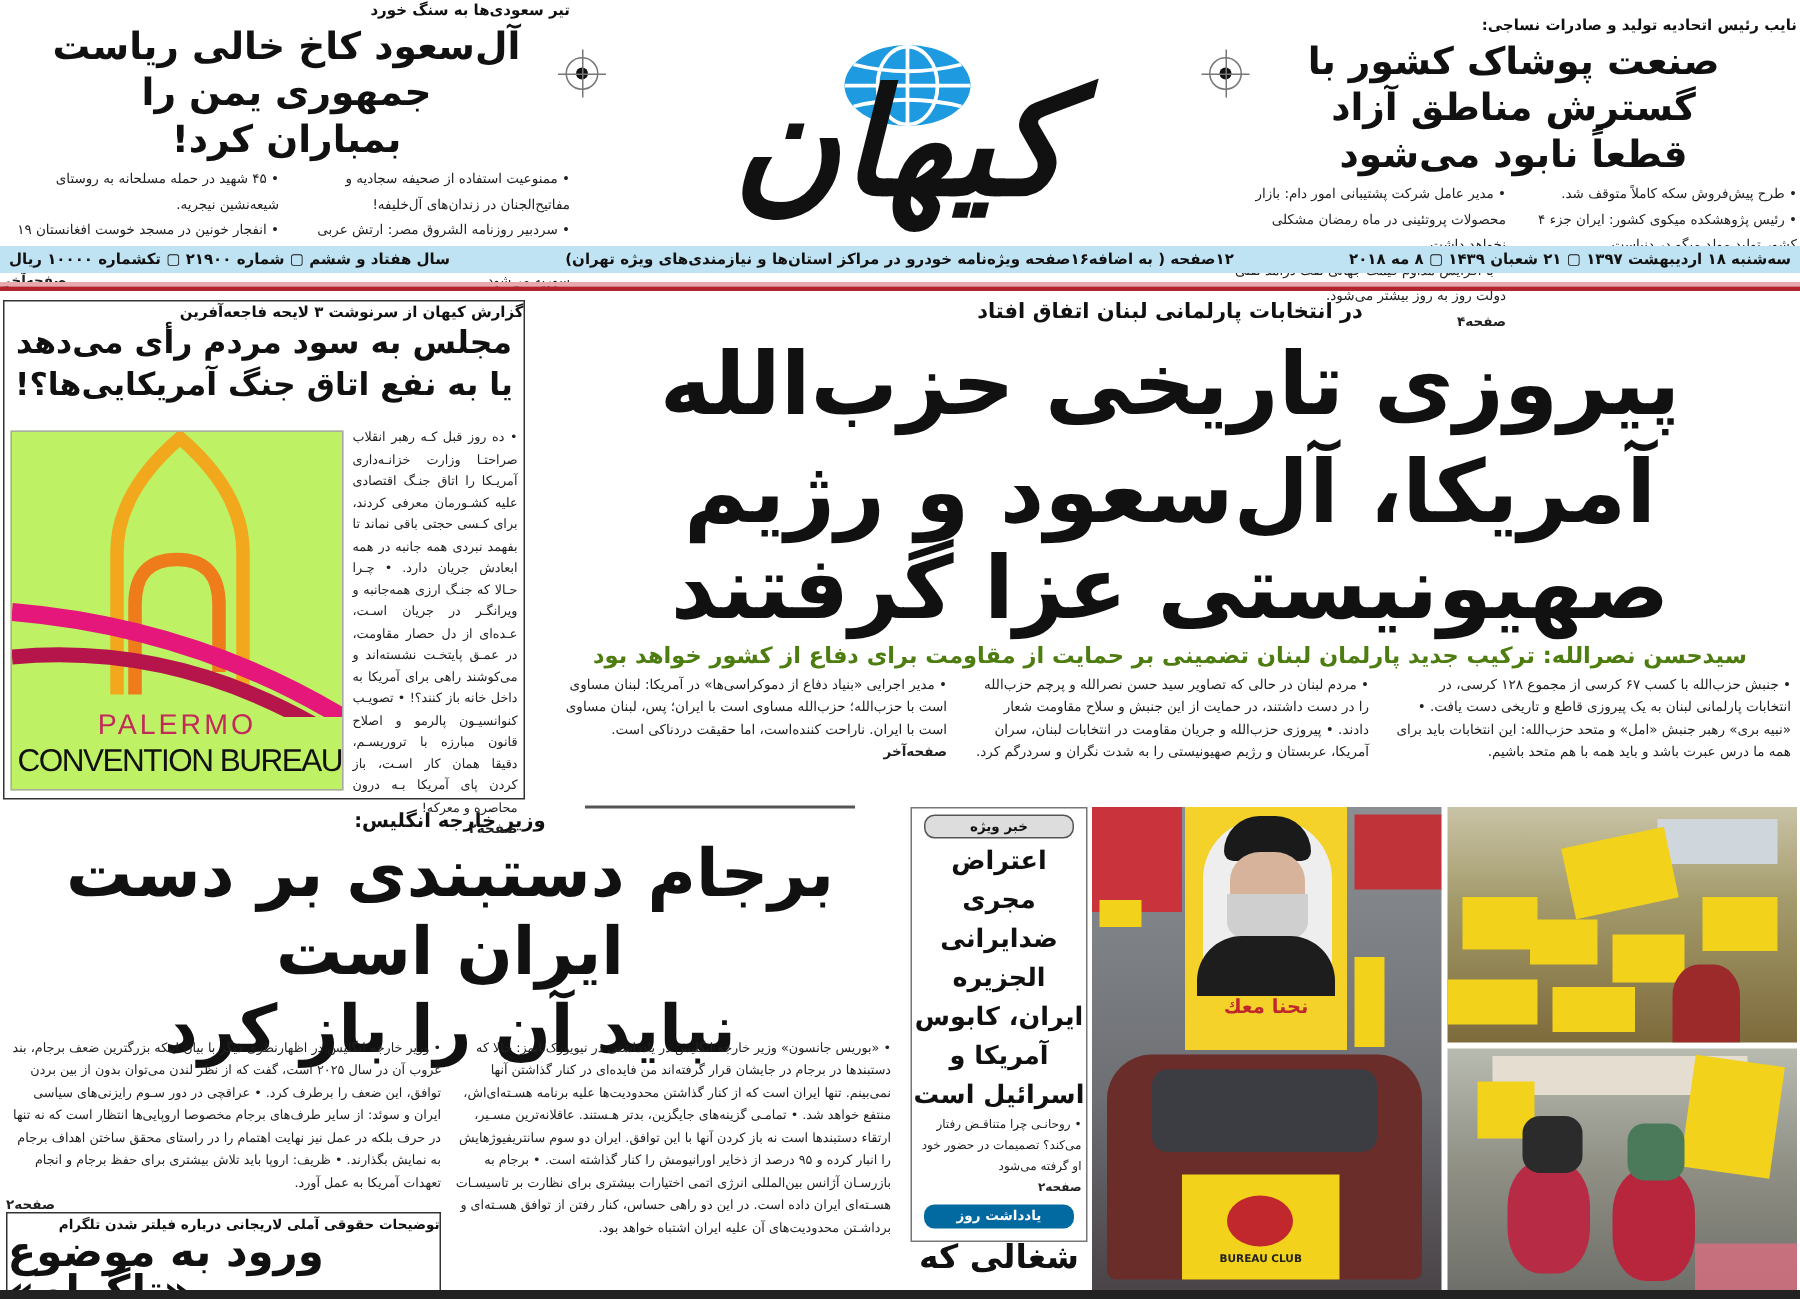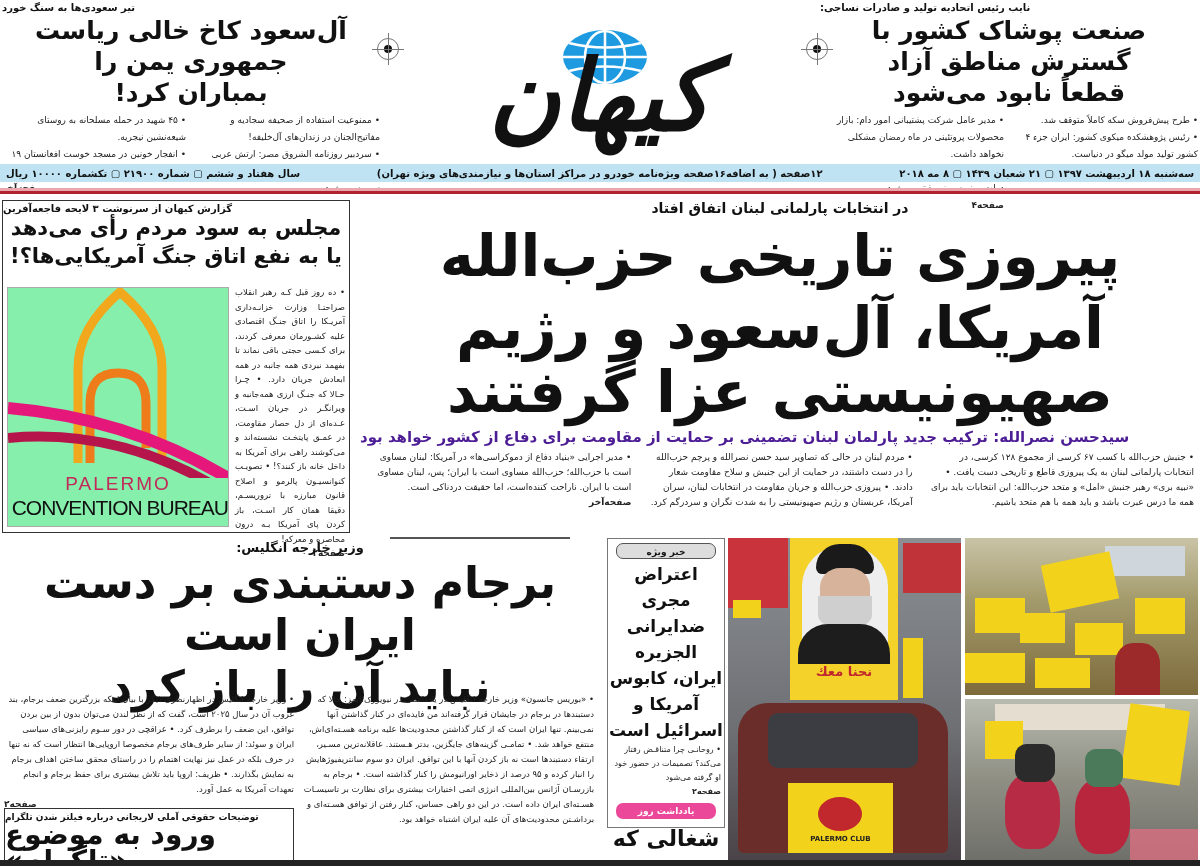--- a/index.html
+++ b/index.html
@@ -1,54 +1,54 @@
 <!DOCTYPE html>
 <html><head>
 <meta charset="utf-8">
 <style>
   * { box-sizing: border-box; margin: 0; padding: 0; }
   html, body { width: 1200px; height: 866px; overflow: hidden; background: #fff; }
   body { font-family: "DejaVu Sans", sans-serif; color: #111; position: relative; }
   .abs { position: absolute; }
 
   
-  .kicker { font-size: 10px; font-weight: bold; text-align: left; direction: rtl; }
+  .kicker { font-size: 10px; font-weight: bold; text-align: right; direction: rtl; }
   .top-head { font-size: 25px; font-weight: bold; line-height: 31px; text-align: center; direction: rtl; }
   .bullets { font-size: 9px; line-height: 17px; direction: rtl; color: #222; }
   .page-ref { font-weight: bold; font-size: 9px; }
   .reg-mark { width: 22px; height: 22px; border: 1px solid #777; border-radius: 50%; }
   .reg-mark::before { content: ""; position: absolute; left: 6px; top: 6px; width: 8px; height: 8px; background: #111; border-radius: 50%; }
   .reg-mark::after { content: ""; position: absolute; left: -6px; top: 10px; width: 32px; height: 1px; background: #777; }
   .reg-v { position: absolute; left: 10px; top: -6px; width: 1px; height: 32px; background: #777; }
 
   .logo-word { font-family: "DejaVu Serif", serif; font-size: 98px; font-weight: bold; font-style: italic; direction: rtl; letter-spacing: -4px; }
   .globe { width: 84px; height: 54px; border-radius: 50%; background: #1e9be0; overflow: hidden; }
 
   .infobar { background: #bfe3f3; height: 18px; font-size: 10px; font-weight: bold; direction: rtl; display: flex; align-items: center; padding: 0 6px; }
   .redrule1 { background: #e9a7ae; height: 3px; }
   .redrule2 { background: #b1232e; height: 3px; }
 
   
   .boxed { border: 1.5px solid #333; }
   .lead-kicker { font-size: 14px; font-weight: bold; direction: rtl; text-align: center; }
   .lead-h1 { font-size: 58px; font-weight: bold; line-height: 64px; direction: rtl; text-align: center; letter-spacing: -1px; }
-  .lead-sub { color: #4c1d95; font-size: 15px; font-weight: bold; direction: rtl; text-align: left; }
+  .lead-sub { color: #4d7c0f; font-size: 15px; font-weight: bold; direction: rtl; text-align: center; }
   .col-text { font-size: 9px; line-height: 15px; direction: rtl; color: #222; }
 
   .h2 { font-size: 44px; font-weight: bold; line-height: 52px; direction: rtl; text-align: center; letter-spacing: -1px; }
   .side-h { font-size: 21px; font-weight: bold; line-height: 30px; direction: rtl; text-align: center; }
   .pill { border-radius: 7px; font-size: 9px; font-weight: bold; text-align: center; height: 16px; line-height: 16px; direction: rtl; }
 
   .photo { overflow: hidden; }
   .flag { position: absolute; background: #f2d21b; }
 </style>
 </head>
 <body>
 
-<div class="abs" style="left:820px; top:2px; width:378px;">
+<div class="abs" style="left:820px; top:12px; width:378px;">
   <div class="kicker">نایب رئیس اتحادیه تولید و صادرات نساجی:</div>
   <div class="top-head" style="margin-top:2px;">
     <div>صنعت پوشاک کشور با گسترش مناطق آزاد</div>
     <div>قطعاً نابود می‌شود</div>
   </div>
   <div style="display:flex; direction:rtl; gap:10px; margin-top:4px;">
     <div class="bullets" style="width:50%;">
       <div>• طرح پیش‌فروش سکه کاملاً متوقف شد.</div>
       <div>• رئیس پژوهشکده میکوی کشور: ایران جزء ۴ کشور تولید مولد میگو در دنیاست.</div>
     </div>
@@ -111,21 +111,21 @@
   <div class="redrule1" style="margin-top:6px;"></div>
   <div class="redrule2"></div>
 </div>
 
 <div class="abs boxed" style="left:2px; top:200px; width:348px; height:333px;">
   <div class="kicker" style="margin-top:2px; font-size:10px;">گزارش کیهان از سرنوشت ۳ لایحه فاجعه‌آفرین</div>
   <div style="font-size:21px; line-height:28px; text-align:center; direction:rtl;font-weight:bold;">
     <div>مجلس به سود مردم رأی می‌دهد</div>
     <div>یا به نفع اتاق جنگ آمریکایی‌ها؟!</div>
   </div>
-  <div class="abs" style="left:4px; top:86px; width:222px; height:240px; border:1px solid #aaa; background:#86efac;">
+  <div class="abs" style="left:4px; top:86px; width:222px; height:240px; border:1px solid #aaa; background:#bef264;">
     <svg width="220" height="190" viewBox="0 0 220 190" style="position:absolute; left:0; top:0;">
       <path d="M70 175 L70 80 Q70 40 112 4 Q154 40 154 80 L154 175" stroke="#f2a81d" stroke-width="9" fill="none"></path>
       <path d="M82 175 L82 115 Q82 85 110 85 Q138 85 138 115 L138 160" stroke="#ee7c1a" stroke-width="9" fill="none"></path>
       <path d="M0 120 Q120 130 220 190" stroke="#e5177a" stroke-width="12" fill="none"></path>
       <path d="M0 150 Q110 140 210 200" stroke="#b5154a" stroke-width="10" fill="none"></path>
     </svg>
     <div class="abs" style="left:0; top:185px; width:220px; text-align:center; color:#c22a5a; font-family:'Liberation Sans', sans-serif; font-size:19px; letter-spacing:2px;">PALERMO</div>
     <div class="abs" style="left:0; top:208px; width:220px; text-align:right; color:#111; font-family:'Liberation Sans', sans-serif; font-size:21px; letter-spacing:-1px;">CONVENTION BUREAU</div>
   </div>
   <div class="abs col-text" style="left:232px; top:84px; width:110px; font-size:8.5px; line-height:14.5px; text-align:justify;">
@@ -171,41 +171,41 @@
   <div class="abs page-ref" style="left:4px; bottom:4px; font-size:7px;margin-left:35px;">صفحه۱۰</div>
 </div>
 
 <div class="abs boxed" style="left:607px; top:538px; width:118px; height:290px; border-color:#777;">
   <div class="pill" style="margin:4px 8px 0; background:#ddd; border:1px solid #555;">خبر ویژه</div>
   <div class="side-h" style="font-size:17px; line-height:26px; margin-top:2px;">اعتراض مجری ضدایرانی الجزیره ایران، کابوس آمریکا و اسرائیل است</div>
   <div class="col-text" style="padding:0 3px; font-size:8px; line-height:14px;">
     <span>• روحانـی چرا متناقـض رفتار می‌کند؟ تصمیمات در حضور خود او گرفته می‌شود</span>
     <div class="page-ref" style="font-size:8px;">صفحه۲</div>
   </div>
-  <div class="pill" style="margin:4px 8px 0; background:#ec4899; color:#fff;">یادداشت روز</div>
+  <div class="pill" style="margin:4px 8px 0; background:#0369a1; color:#fff;">یادداشت روز</div>
   <div class="side-h" style="font-size:22px; line-height:32px; margin-top:4px;">شغالی که در مه می‌غرد!</div>
 
 </div>
 
 <div class="abs photo" style="left:728px; top:538px; width:233px; height:322px; background:linear-gradient(#8b8f94,#6d6f73 60%,#4a4347);">
   <div class="abs" style="left:0; top:0; width:60px; height:70px; background:#c9343c;"></div>
   <div class="abs" style="left:175px; top:5px; width:58px; height:50px; background:#c03338;"></div>
   <div class="abs" style="left:62px; top:0px; width:108px; height:162px; background:#f4d22a;">
     <div class="abs" style="left:12px; top:8px; width:86px; height:112px; background:#eee; border-radius:40px 40px 0 0;"></div>
     <div class="abs" style="left:26px; top:6px; width:58px; height:30px; background:#1a1a1a; border-radius:30px 30px 8px 8px;"></div>
     <div class="abs" style="left:30px; top:30px; width:50px; height:48px; background:#d6b39a; border-radius:40%;"></div>
     <div class="abs" style="left:28px; top:58px; width:54px; height:32px; background:#cfcfcf; border-radius:0 0 40% 40%;"></div>
     <div class="abs" style="left:8px; top:86px; width:92px; height:40px; background:#1d1d1d; border-radius:30px 30px 0 0;"></div>
     <div class="abs" style="left:0; top:126px; width:108px; text-align:center; color:#c0282d; font-size:13px; font-weight:bold; direction:rtl;">نحنا معك</div>
   </div>
   <div class="abs" style="left:10px; top:165px; width:210px; height:150px; background:#6b2d2a; border-radius:30px 30px 6px 6px;"></div>
   <div class="abs" style="left:40px; top:175px; width:150px; height:55px; background:#3c3d42; border-radius:10px;"></div>
   <div class="flag" style="left:60px; top:245px; width:105px; height:70px;">
     <div class="abs" style="left:30px; top:14px; width:44px; height:34px; background:#c0282d; border-radius:50%;"></div>
-    <div class="abs" style="left:0; top:52px; width:105px; text-align:center; font-size:7px; font-weight:bold; color:#222;">PALERMO CLUB</div>
+    <div class="abs" style="left:0; top:52px; width:105px; text-align:center; font-size:7px; font-weight:bold; color:#222;">BUREAU CLUB</div>
   </div>
   <div class="flag" style="left:175px; top:100px; width:20px; height:60px;"></div>
   <div class="flag" style="left:5px; top:62px; width:28px; height:18px;"></div>
 </div>
 
 <div class="abs photo" style="left:965px; top:538px; width:233px; height:157px; background:linear-gradient(#c9c3a6,#a39a6b 40%,#7e6b3c);">
   <div class="abs" style="left:140px; top:8px; width:80px; height:30px; background:#cfd7dd;"></div>
   <div class="flag" style="left:80px; top:20px; width:70px; height:48px; transform:rotate(-12deg);"></div>
   <div class="flag" style="left:10px; top:60px; width:50px; height:35px;"></div>
   <div class="flag" style="left:55px; top:75px; width:45px; height:30px;"></div>

